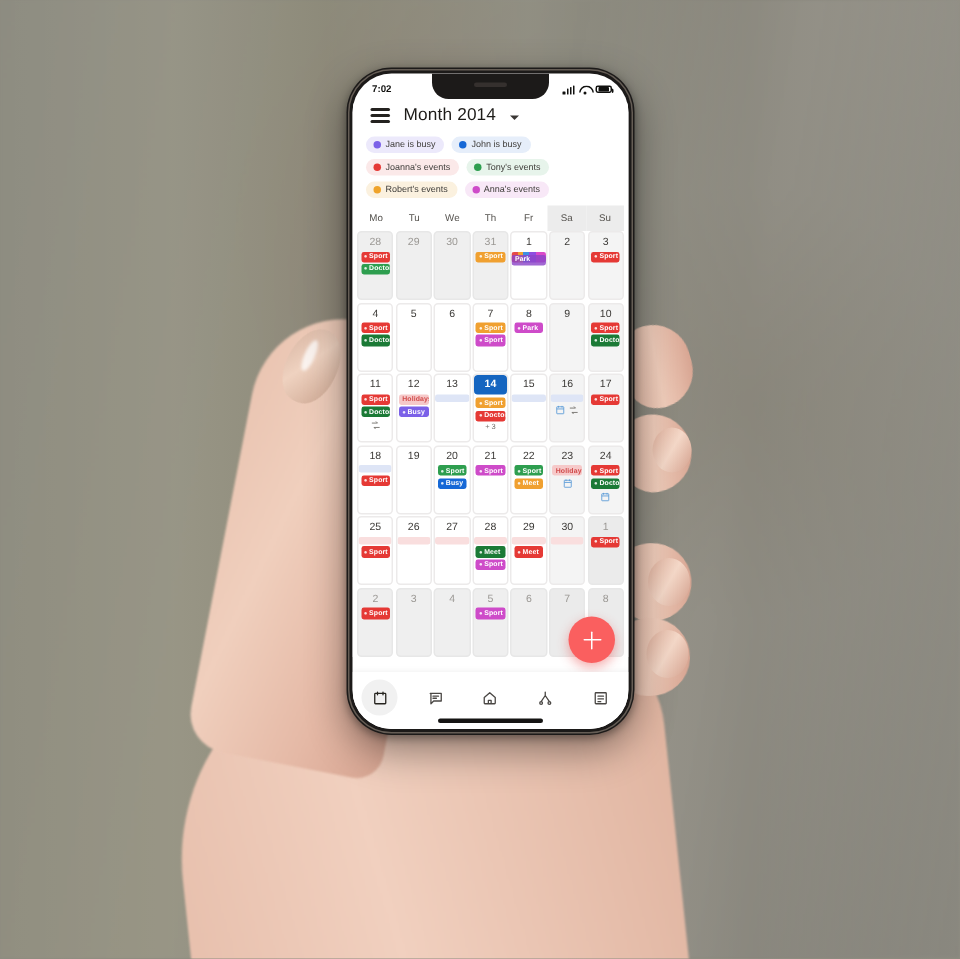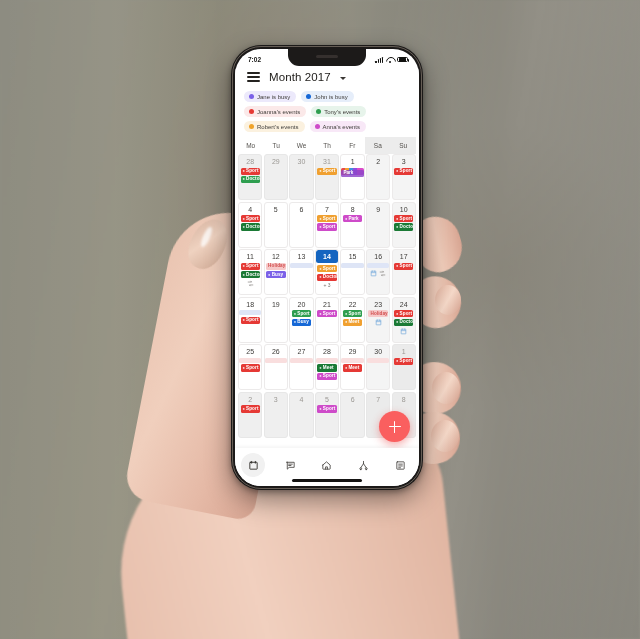--- a/index.html
+++ b/index.html
@@ -363,21 +363,21 @@
         <span class="batt"></span>
       </span>
     </div>
 
     <div class="appbar">
       <span class="hamburger">
           <i></i>
           <i></i>
           <i></i>
         </span>
-      <span class="app-title">Month 2017</span>
+      <span class="app-title">Month 2014</span>
       <span class="caret"></span>
     </div>
 
     <div class="legend" id="legend">
         <div class="chip" style="background: rgb(236, 233, 251);">
           <span class="dot" style="background: rgb(123, 97, 232);"></span>
           <span>Jane is busy</span>
         </div>
         <div class="chip" style="background: rgb(230, 238, 250);">
           <span class="dot" style="background: rgb(22, 104, 214);"></span>

